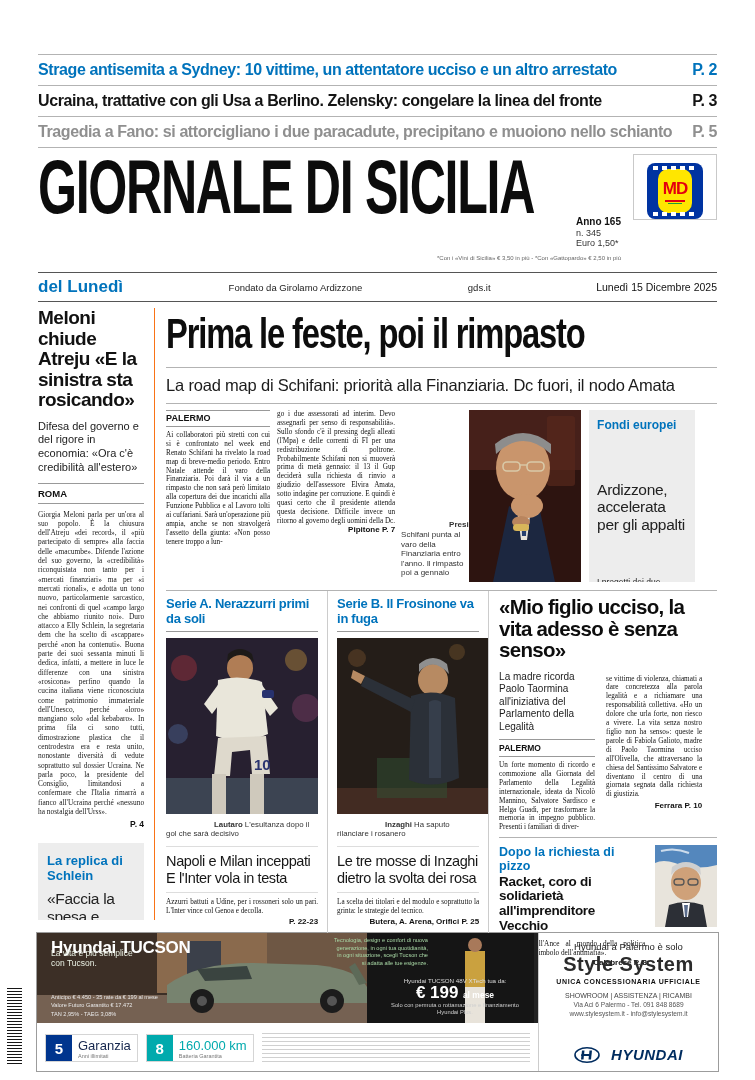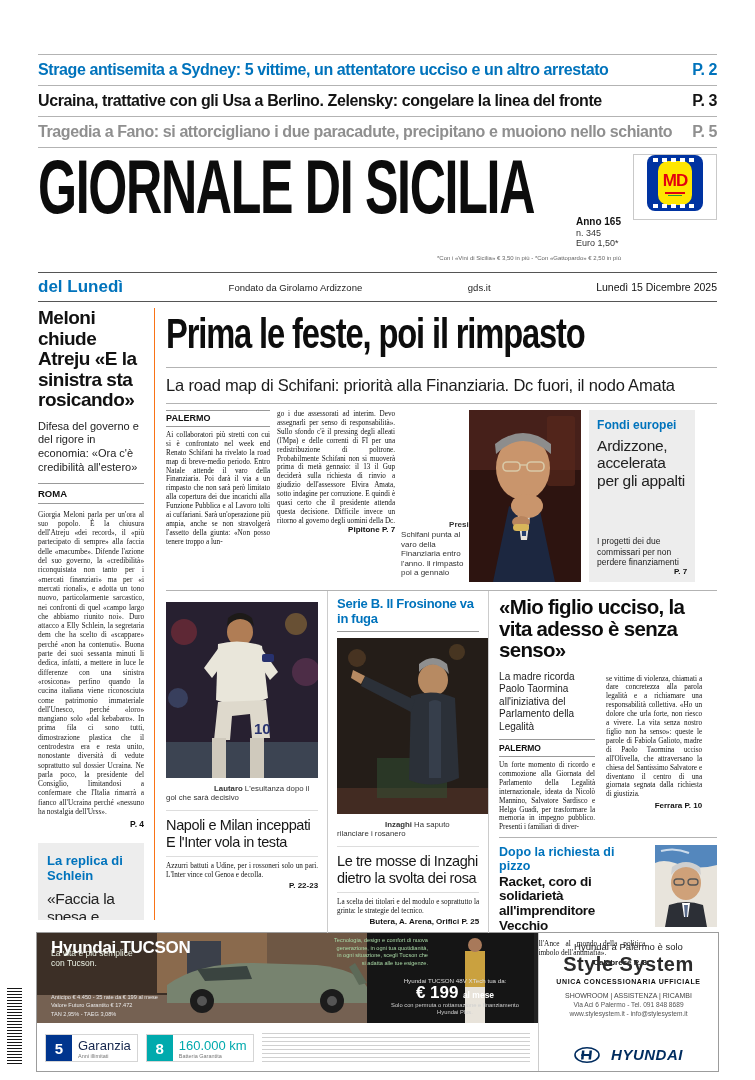--- a/index.html
+++ b/index.html
@@ -19,21 +19,21 @@
   .tb-row .pg{font-weight:bold;}
   .tb-blue{color:var(--accent);}
   .tb-black{color:#141414;}
   .tb-gray{color:var(--gray-head);}
 
   
   .masthead{position:relative;height:106px;margin:4px 38px 0;}
   .mast-title{font-size:76px;font-weight:bold;line-height:70px;white-space:nowrap;
               letter-spacing:-2px;transform:scaleX(.66);transform-origin:left top;color:#0c0c0c;}
   .md-box{position:absolute;right:0;top:2px;width:84px;height:66px;border:1px solid #c9c9c9;
-          background:#fff;display:flex;align-items:flex-start;justify-content:center;}
+          background:#fff;display:flex;align-items:flex-end;justify-content:center;}
   .md-mark{width:56px;height:56px;border-radius:8px;background:var(--md-blue,#0033a1);
            position:relative;display:flex;align-items:center;justify-content:center;}
   .md-dash{position:absolute;left:6px;right:6px;height:4px;
            background:repeating-linear-gradient(90deg,#fff 0 5px,transparent 5px 9px);}
   .md-dash.top{top:3px;} .md-dash.bot{bottom:3px;}
   .md-pill{width:34px;height:44px;background:var(--md-yellow,#ffe600);border-radius:10px;
            display:flex;flex-direction:column;align-items:center;justify-content:center;}
   .md-text{color:var(--md-red,#e3000f);font-weight:bold;font-size:17px;letter-spacing:-1px;}
   .md-ul{width:20px;height:2px;background:var(--md-red,#e3000f);margin-top:1px;}
   .md-ul2{width:14px;height:1px;background:#1d9e3a;margin-top:1px;}
@@ -74,21 +74,21 @@
   .story-row{display:flex;height:172px;margin-top:6px;overflow:hidden;}
   .s-col{font-family:"Liberation Serif",serif;font-size:7.2px;line-height:8.9px;text-align:justify;overflow:hidden;}
   .s-col1{width:104px;}
   .s-col2{width:118px;margin-left:7px;}
   .s-city{font-family:"Liberation Sans",sans-serif;font-weight:bold;font-size:9px;
           border-top:1px solid #999;border-bottom:1px solid #999;padding:3px 0;margin-bottom:4px;text-align:left;}
   .s-byline{font-family:"Liberation Sans",sans-serif;font-weight:bold;font-size:8px;text-align:right;}
   .s-cap{width:64px;margin-left:6px;display:flex;flex-direction:column;justify-content:flex-end;
          font-size:8px;line-height:1.2;color:#333;padding-bottom:4px;}
   .s-photo{width:112px;margin-left:4px;}
-  .fondi{width:106px;margin-left:8px;background:var(--box);padding:8px 8px 6px;display:flex;flex-direction:column;}
+  .fondi{width:106px;margin-left:8px;background:var(--box);padding:8px 8px 6px;display:flex;flex-direction:column;gap:44px;}
   .fondi-k{color:var(--accent);font-weight:bold;font-size:12px;}
   .fondi-t{font-size:15.5px;line-height:1.12;margin-top:5px;color:#222;letter-spacing:-0.3px;}
   .fondi-x{font-size:8.5px;line-height:1.2;margin-top:auto;color:#222;}
   .fondi-p{text-align:right;font-weight:bold;font-size:8px;}
 
   
   .bottom-row{display:flex;margin-top:8px;border-top:1px solid var(--rule);}
   .sport{width:152px;padding-top:5px;}
   .sport + .sport{margin-left:9px;padding-left:9px;border-left:1px solid #ccc;}
   .sp-k{color:var(--accent);font-weight:bold;font-size:13px;letter-spacing:-0.3px;
@@ -160,21 +160,21 @@
   .barcode{position:absolute;left:7px;top:988px;width:15px;height:76px;
            background:repeating-linear-gradient(#161616 0 1px,#fff 1px 3px);}
 </style>
 </head>
 <body>
 
 <div class="page">
 
   <div class="topbar">
     <div class="tb-row tb-blue">
-      <span>Strage antisemita a Sydney: 5 vittime, un attentatore ucciso e un altro arrestato</span>
+      <span>Strage antisemita a Sydney: 10 vittime, un attentatore ucciso e un altro arrestato</span>
       <span class="pg">P. 2</span>
     </div>
     <div class="tb-row tb-black">
       <span>Ucraina, trattative con gli Usa a Berlino. Zelensky: congelare la linea del fronte</span>
       <span class="pg">P. 3</span>
     </div>
     <div class="tb-row tb-gray">
       <span>Tragedia a Fano: si attorcigliano i due paracadute, precipitano e muoiono nello schianto</span>
       <span class="pg">P. 5</span>
     </div>
@@ -265,20 +265,21 @@
           <div class="fondi-k">Fondi europei</div>
           <div class="fondi-t">Ardizzone, accelerata per gli appalti</div>
           <div class="fondi-x">I progetti dei due commissari per non perdere finanziamenti</div>
           <div class="fondi-p">P. 7</div>
         </div>
       </div>
 
       <div class="bottom-row">
 
         <div class="sport">
+          <div class="sp-k">Serie A. Nerazzurri primi da soli</div>
           <div class="sp-photo">
             <svg width="152" height="176" viewBox="0 0 152 176">
               <rect width="152" height="176" fill="#272030"></rect>
               <circle cx="18" cy="30" r="13" fill="#8c2f3a" opacity=".55"></circle>
               <circle cx="130" cy="22" r="11" fill="#b98b3a" opacity=".45"></circle>
               <circle cx="140" cy="70" r="14" fill="#7d3d64" opacity=".45"></circle>
               <circle cx="12" cy="96" r="10" fill="#4a5e8a" opacity=".5"></circle>
               <rect x="0" y="140" width="152" height="36" fill="#3c4452"></rect>
               <ellipse cx="74" cy="30" rx="13" ry="14" fill="#b07d55"></ellipse>
               <path d="M61 24 Q74 10 88 24 L86 16 Q74 6 62 16 Z" fill="#1d1a18"></path>

